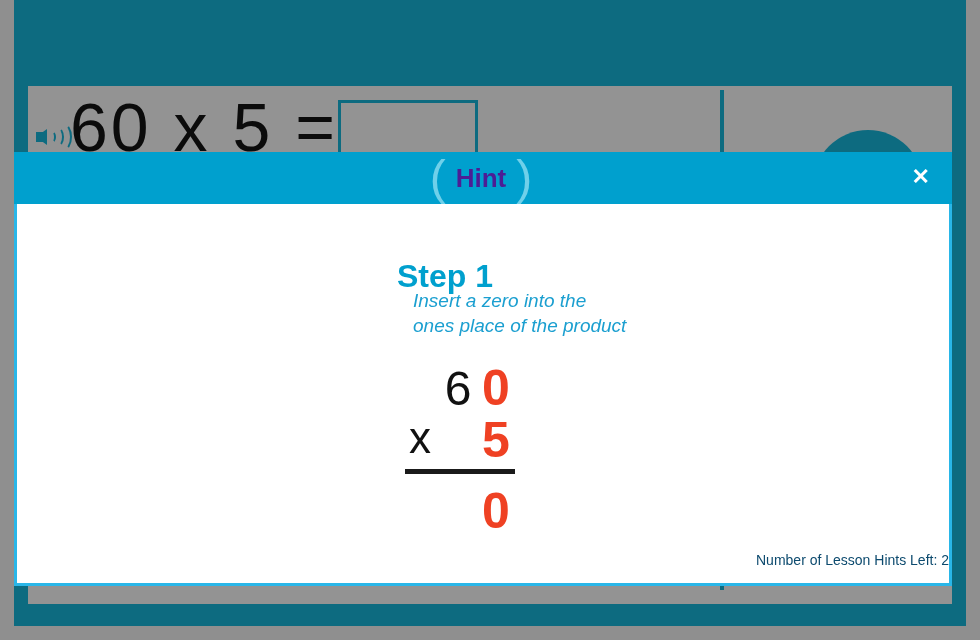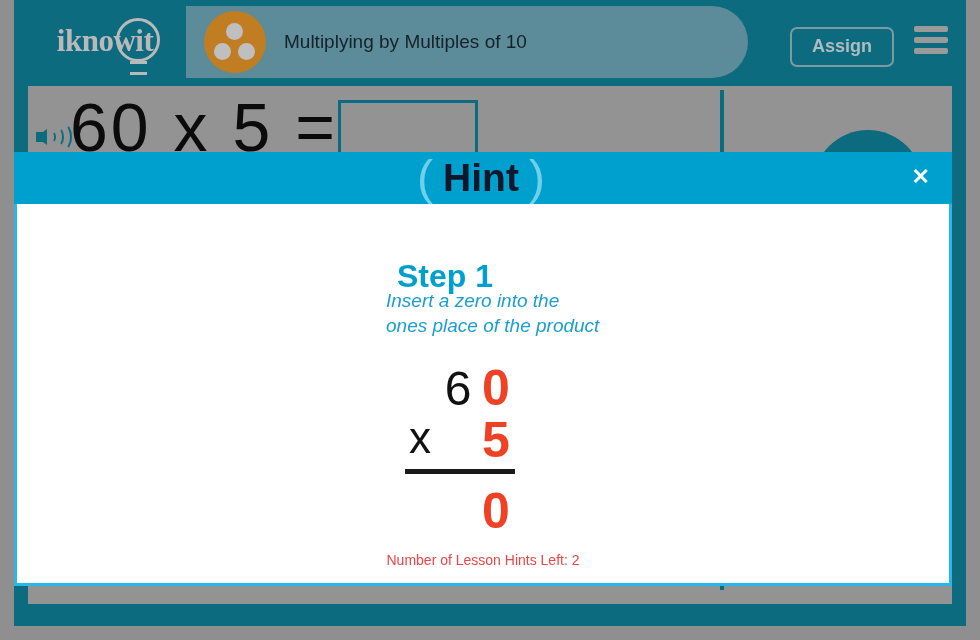--- a/index.html
+++ b/index.html
@@ -307,22 +307,22 @@
 
   .paren {
     color: #6fd0ea;
     font-size: 48px;
     font-weight: 300;
     line-height: 40px;
     font-family: "Liberation Sans", sans-serif;
   }
 
   .modal-title {
-    color: #0f172a;
-    font-size: 39px;
+    color: #4c1d95;
+    font-size: 26px;
     font-weight: bold;
   }
 
   .modal-close {
     position: absolute;
     right: 22px;
     top: 14px;
     color: #ffffff;
     font-size: 22px;
     font-weight: bold;
@@ -345,21 +345,21 @@
     left: 380px;
     top: 38px;
     color: #00a0ce;
     font-size: 32px;
     font-weight: bold;
     margin-top: 16px;
   }
 
   .step-desc {
     position: absolute;
-    left: 369px;
+    left: 396px;
     top: 84px;
     color: #1b9fd0;
     font-size: 19px;
     font-style: italic;
     line-height: 25px;
     white-space: pre-line;
   }
 
   .math {
     position: absolute;
@@ -413,56 +413,32 @@
   .math-answer {
     display: flex;
     justify-content: flex-end;
   }
 
   .hints-left {
     position: absolute;
     left: 0;
     right: 0;
     top: 348px;
-    text-align: center;
-    color: #ef4444;
+    text-align: right;
+    color: #0c4a6e;
     font-size: 14px;
   }
 </style>
 </head>
 <body>
 
 <div id="root">
 
   <div class="app-frame"></div>
 
-  <div class="app-header">
-
-    <div class="logo-block">
-      <span class="logo-text">iknowit</span>
-      <span class="logo-bulb"></span>
-    </div>
-
-    <div class="title-pill">
-      <span class="subject-icon">
-        <i></i>
-          <i></i>
-          <i></i>
-      </span>
-      <span class="lesson-title">Multiplying by Multiples of 10</span>
-    </div>
-
-    <button class="assign-btn">Assign</button>
-
-    <div class="hamburger">
-      <span></span>
-        <span></span>
-        <span></span>
-    </div>
-  </div>
 
   <div class="app-content">
 
     <div class="q-speaker">
       <span class="box"></span>
       <span class="cone"></span>
       <span class="wv w1"></span>
       <span class="wv w2"></span>
       <span class="wv w3"></span>
     </div>

